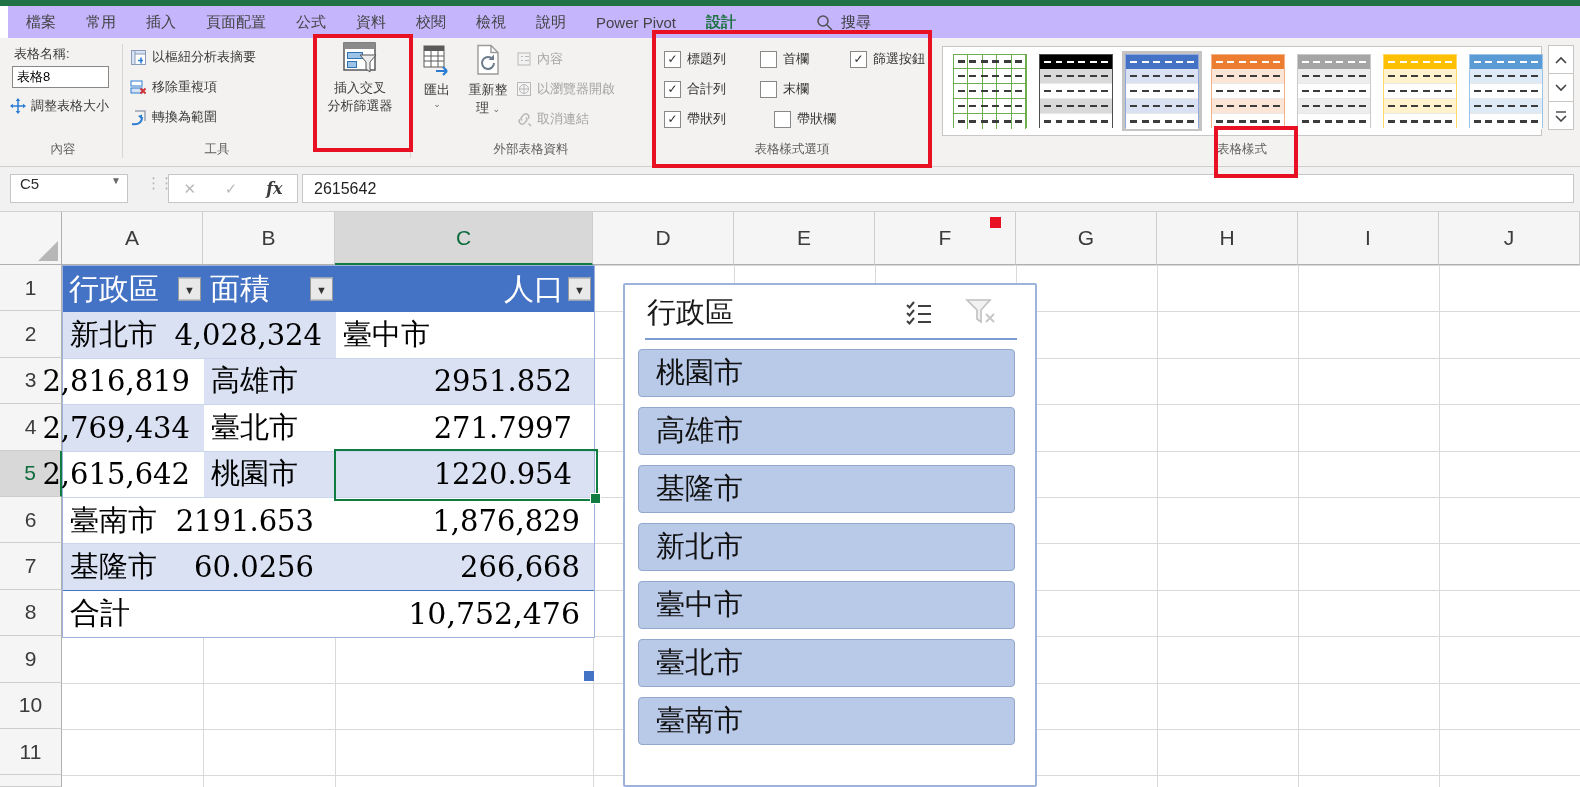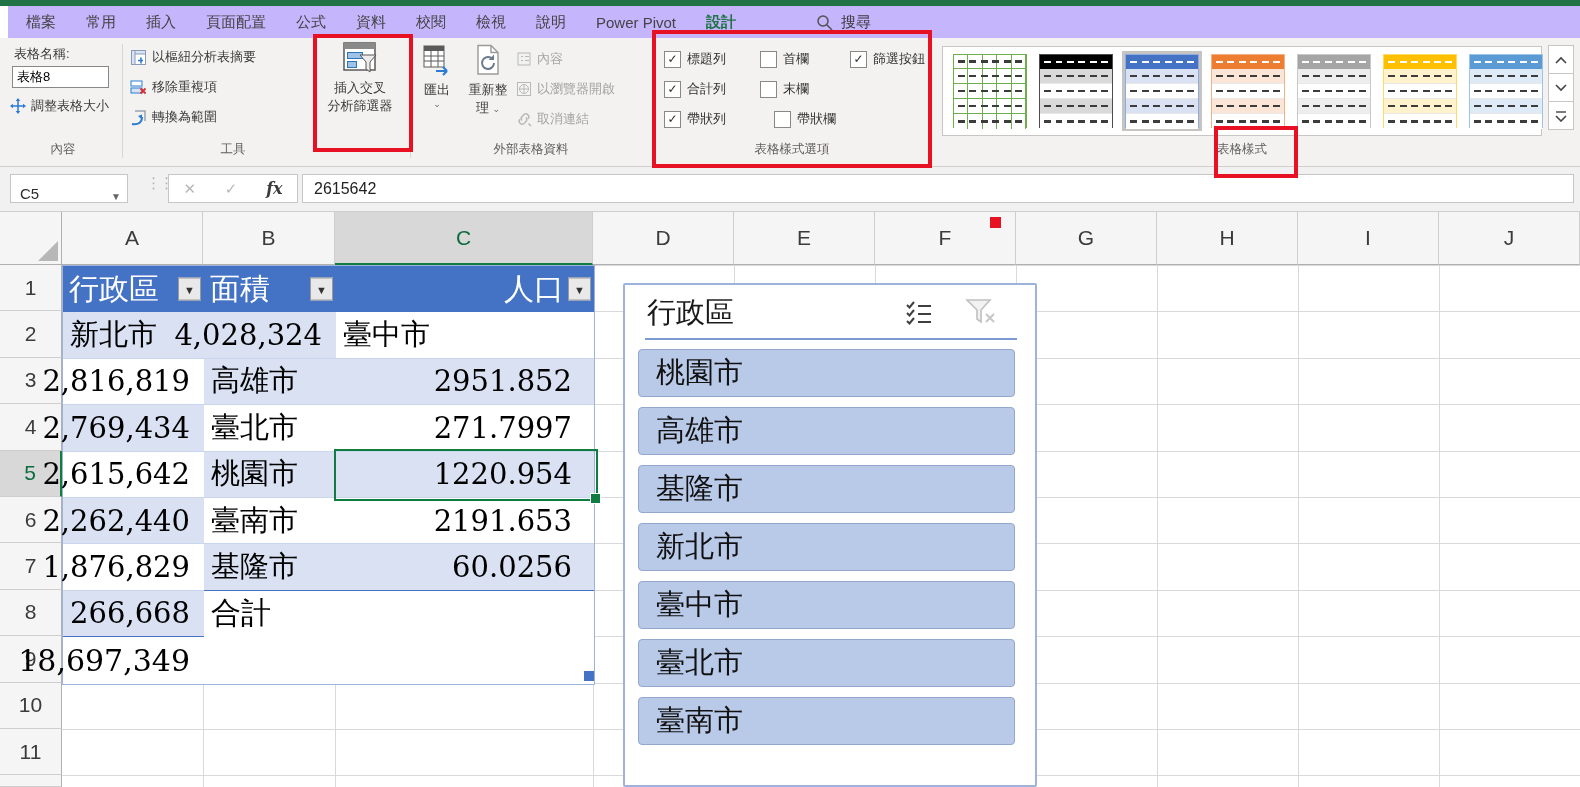--- a/index.html
+++ b/index.html
@@ -35,21 +35,21 @@
   .thumb-row.hd{height:14px;}
   .dash{position:absolute;left:4px;right:4px;top:50%;margin-top:-1.5px;height:2.6px;}
   #gal-scroll{position:absolute;left:1548px;top:8px;width:26px;}
   .gsbtn{width:26px;height:29px;background:#fff;border:1px solid #c8c6c4;box-sizing:border-box;display:flex;align-items:center;justify-content:center;margin-top:-1px;}
   
   .redbox{position:absolute;border:4px solid #E81123;background:transparent;z-index:60;}
   #red-dot{position:absolute;left:990px;top:217px;width:11px;height:11px;background:#E81123;z-index:60;}
   
   #formulabar{left:0;top:167px;width:1580px;height:45px;background:#f1f1f1;border-bottom:1px solid #cfcfcf;}
   .fb-box{position:absolute;background:#fff;border:1px solid #c8c6c4;box-sizing:border-box;}
-  #name-box{left:10px;top:7px;width:118px;height:29px;display:flex;align-items:flex-end;font-size:15px;color:#2b2b2b;padding-left:9px;}
+  #name-box{left:10px;top:7px;width:118px;height:29px;display:flex;align-items:flex-start;font-size:15px;color:#2b2b2b;padding-left:9px;}
   #name-dd{position:absolute;right:6px;color:#666;font-size:10px;}
   #fb-dots{position:absolute;left:146px;top:10px;color:#b5b5b5;font-size:15px;letter-spacing:-2px;line-height:11px;}
   #fx-box{left:168px;top:7px;width:130px;height:29px;display:flex;align-items:center;justify-content:space-around;}
   #fb-cancel,#fb-enter{color:#b8b8b8;font-size:15px;}
   #fb-fx{font-family:"DejaVu Serif","Liberation Serif",serif;font-style:italic;font-weight:bold;font-size:16px;color:#3b3b3b;}
   #formula-field{left:302px;top:7px;width:1272px;height:29px;display:flex;align-items:center;font-size:16px;color:#222;padding-left:11px;}
   
   .colh{position:absolute;top:212px;height:53px;background:#f5f5f5;border-right:1px solid #cecece;border-bottom:1px solid #b0b0b0;box-sizing:border-box;display:flex;align-items:center;justify-content:center;font-size:21px;color:#3b3b3b;z-index:5;}
   .colh.active{background:#d8d8d8;border-bottom:2.5px solid #107C41;color:#0e6b3d;}
   .rowh{position:absolute;left:0;width:62px;background:#f5f5f5;border-right:1px solid #b0b0b0;border-bottom:1px solid #cecece;box-sizing:border-box;display:flex;align-items:center;justify-content:center;font-size:21px;color:#3b3b3b;z-index:5;}
@@ -161,21 +161,21 @@
             <span>
               <svg width="17" height="17" viewBox="0 0 17 17">
                 <path d="M5 2h10v10" fill="none" stroke="#9aa4b2" stroke-width="1.5"></path>
                 <path d="M2 15c7 1 10-2 10-7" fill="none" stroke="#2b7cd3" stroke-width="2"></path>
                 <path d="M12 10.5l0-5-4 1.5z" fill="#2b7cd3"></path>
               </svg>
             </span>
             <span class="rbn-txt">轉換為範圍</span>
           </div>
         </div>
-      <div class="grp-lbl" style="left:16px;width:178px;">工具</div>
+      <div class="grp-lbl" style="left:0;width:178px;">工具</div>
     </div>
 
     <div class="bigbtn" style="left:318px;top:4px;width:84px;">
       <div style="display:flex;justify-content:center;margin-bottom:6px;">
         <svg width="34" height="31" viewBox="0 0 34 31">
             <rect x="1" y="1" width="31" height="27" fill="#fff" stroke="#5a5a5a" stroke-width="1.5"></rect>
             <rect x="1" y="1" width="31" height="6" fill="#8a8a8a"></rect>
             <rect x="4.5" y="10.5" width="15" height="6" fill="#9dc3e6" stroke="#2e74b5"></rect>
             <rect x="4.5" y="19.5" width="9" height="6" fill="#9dc3e6" stroke="#2e74b5"></rect>
             <polygon points="17,13 33,13 27,20 27,30 23,27 23,20" fill="#ececec" stroke="#555"></polygon>
@@ -481,30 +481,29 @@
       <div class="td c0">臺中市</div>
       <div class="td c2">2,816,819</div>
       <div class="td c0 band">高雄市</div>
       <div class="td c1 band">2951.852</div>
       <div class="td c2 band">2,769,434</div>
       <div class="td c0">臺北市</div>
       <div class="td c1">271.7997</div>
       <div class="td c2">2,615,642</div>
       <div class="td c0 band">桃園市</div>
       <div class="td c1 band">1220.954</div>
-      <div class="td c2 band">2,262,440</div>
       <div class="td c0">臺南市</div>
       <div class="td c1">2191.653</div>
       <div class="td c2">1,876,829</div>
       <div class="td c0 band lastdata">基隆市</div>
       <div class="td c1 band lastdata">60.0256</div>
       <div class="td c2 band lastdata">266,668</div>
       <div class="td c0 total">合計</div>
       <div class="td c1 total"></div>
-      <div class="td c2 total">18,697,349</div>
+      <div class="td c2 total">10,752,476</div>
     </div>
 
   <div id="sel-c5">
     <div id="sel-c5-handle"></div>
   </div>
   <div id="table-handle"></div>
 
   <div id="slicer">
     <div id="slicer-title">行政區</div>
     <div id="slicer-ms">

